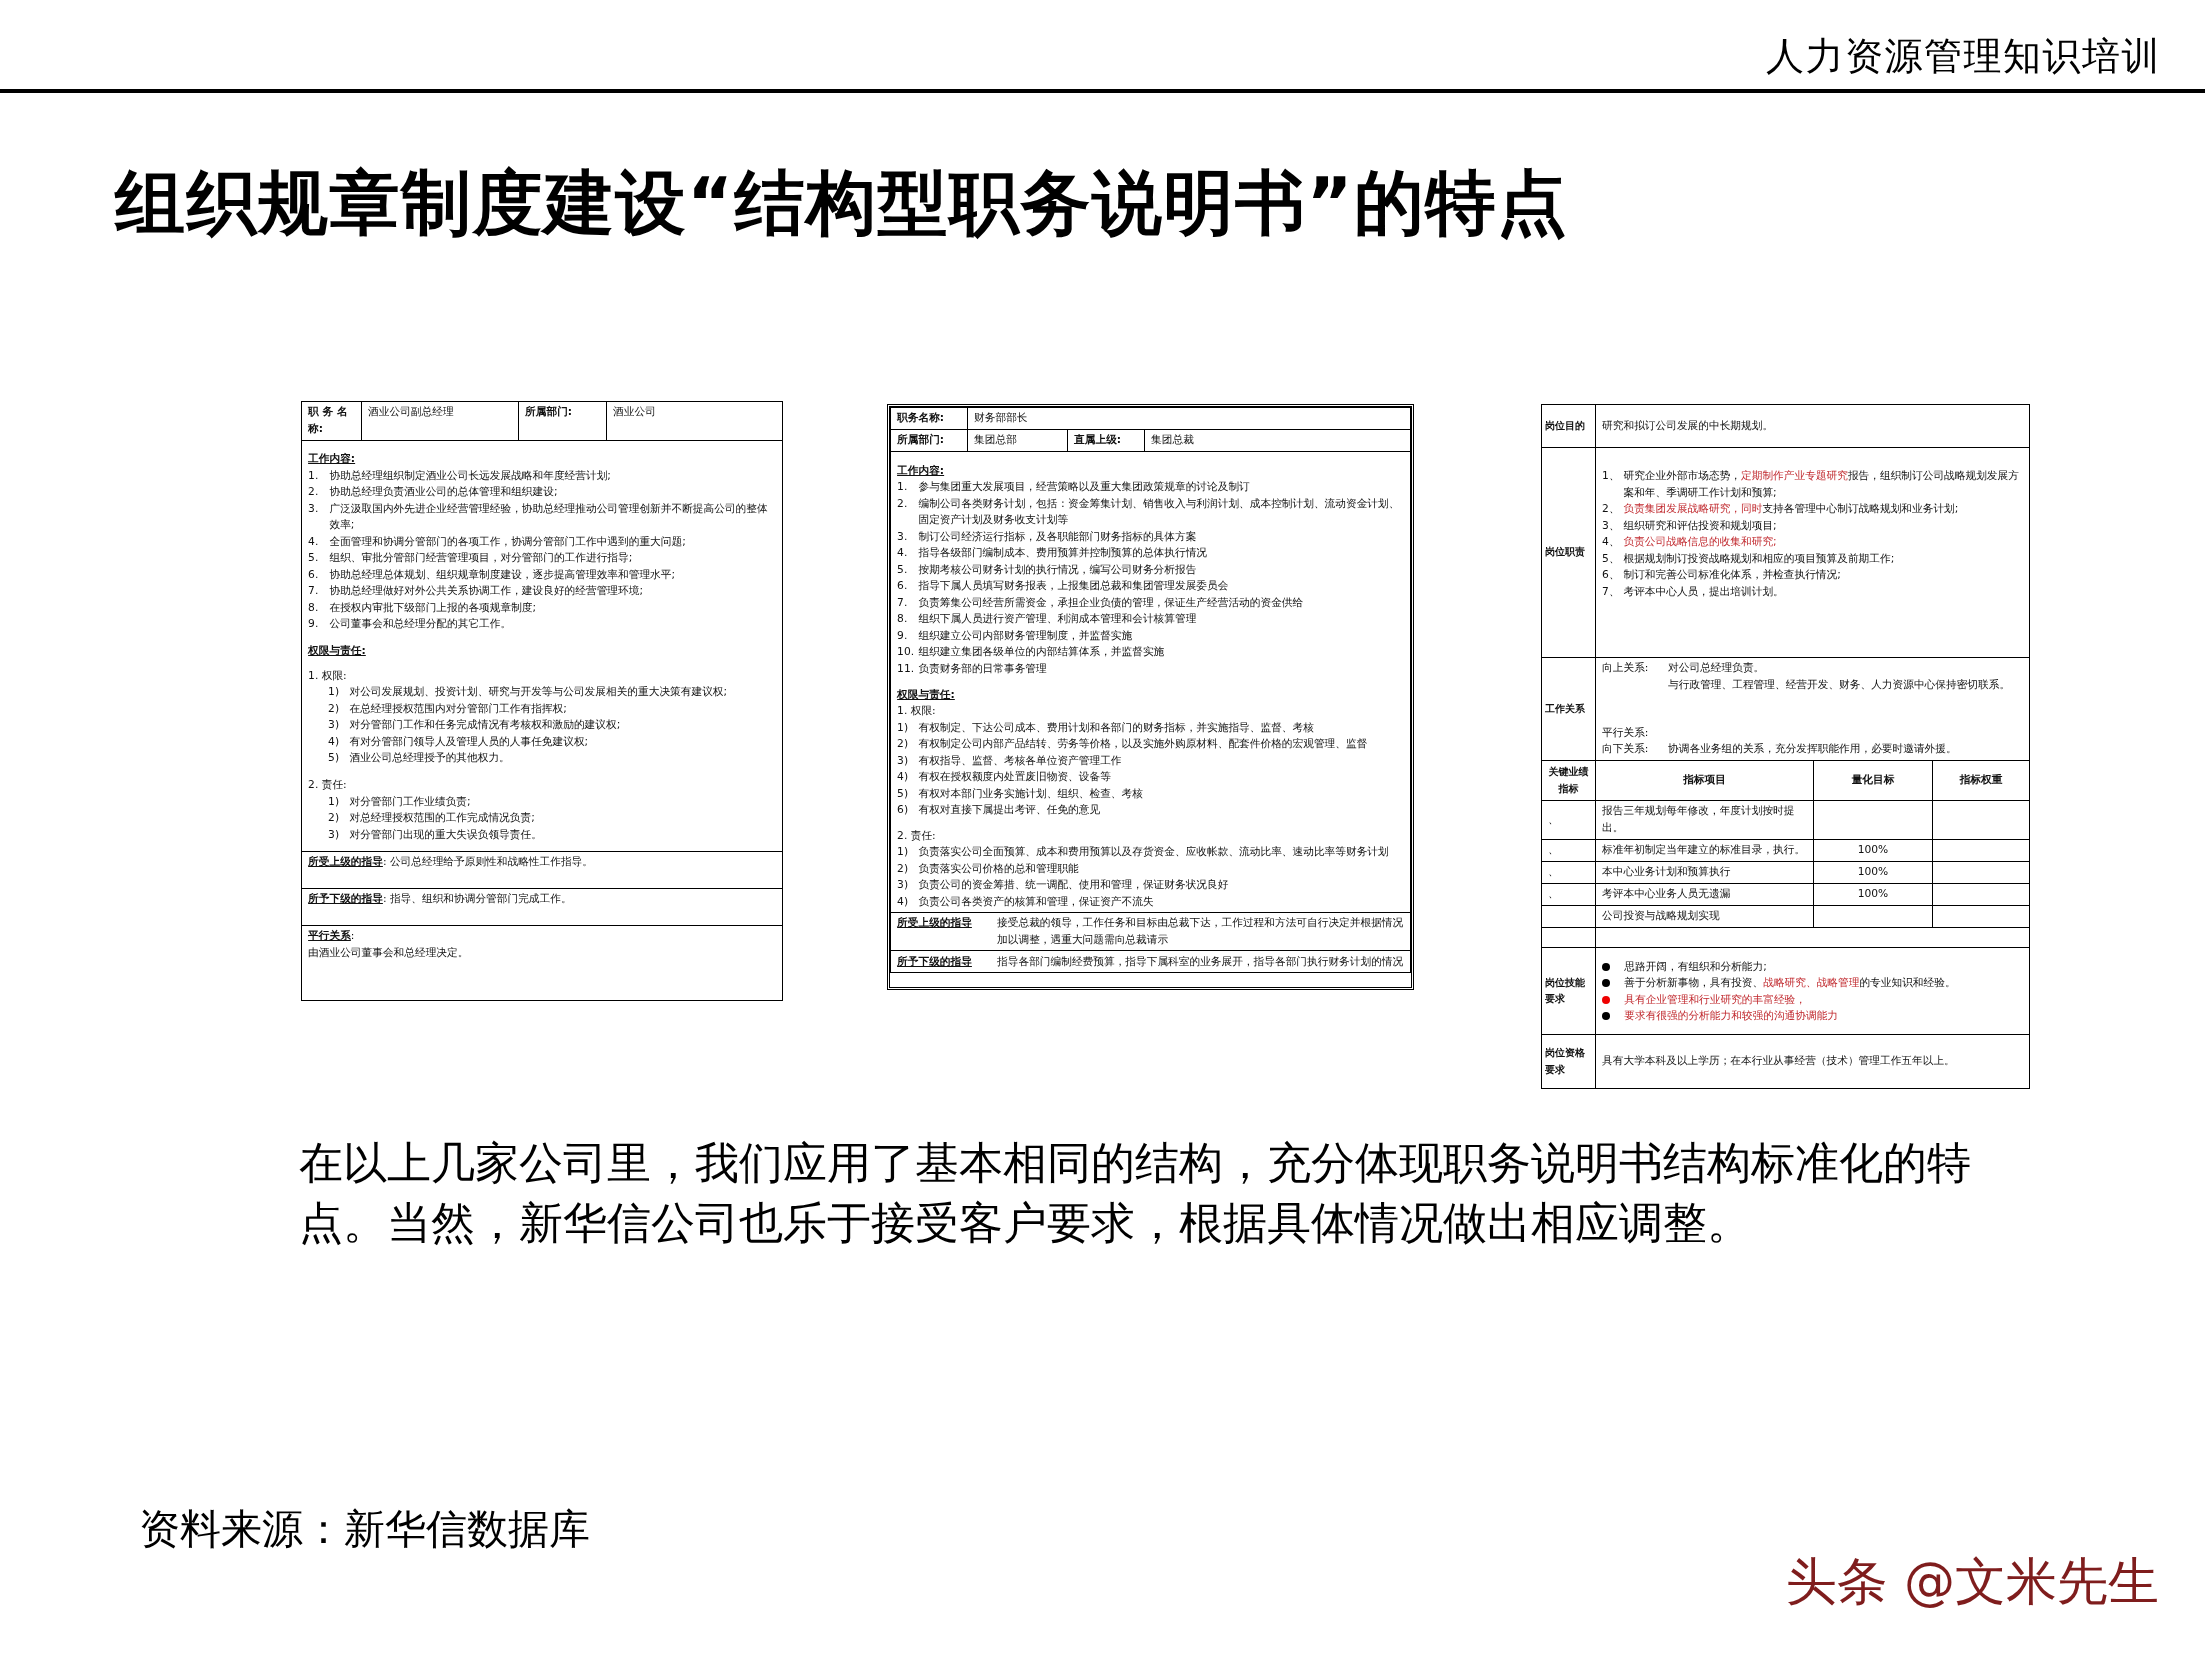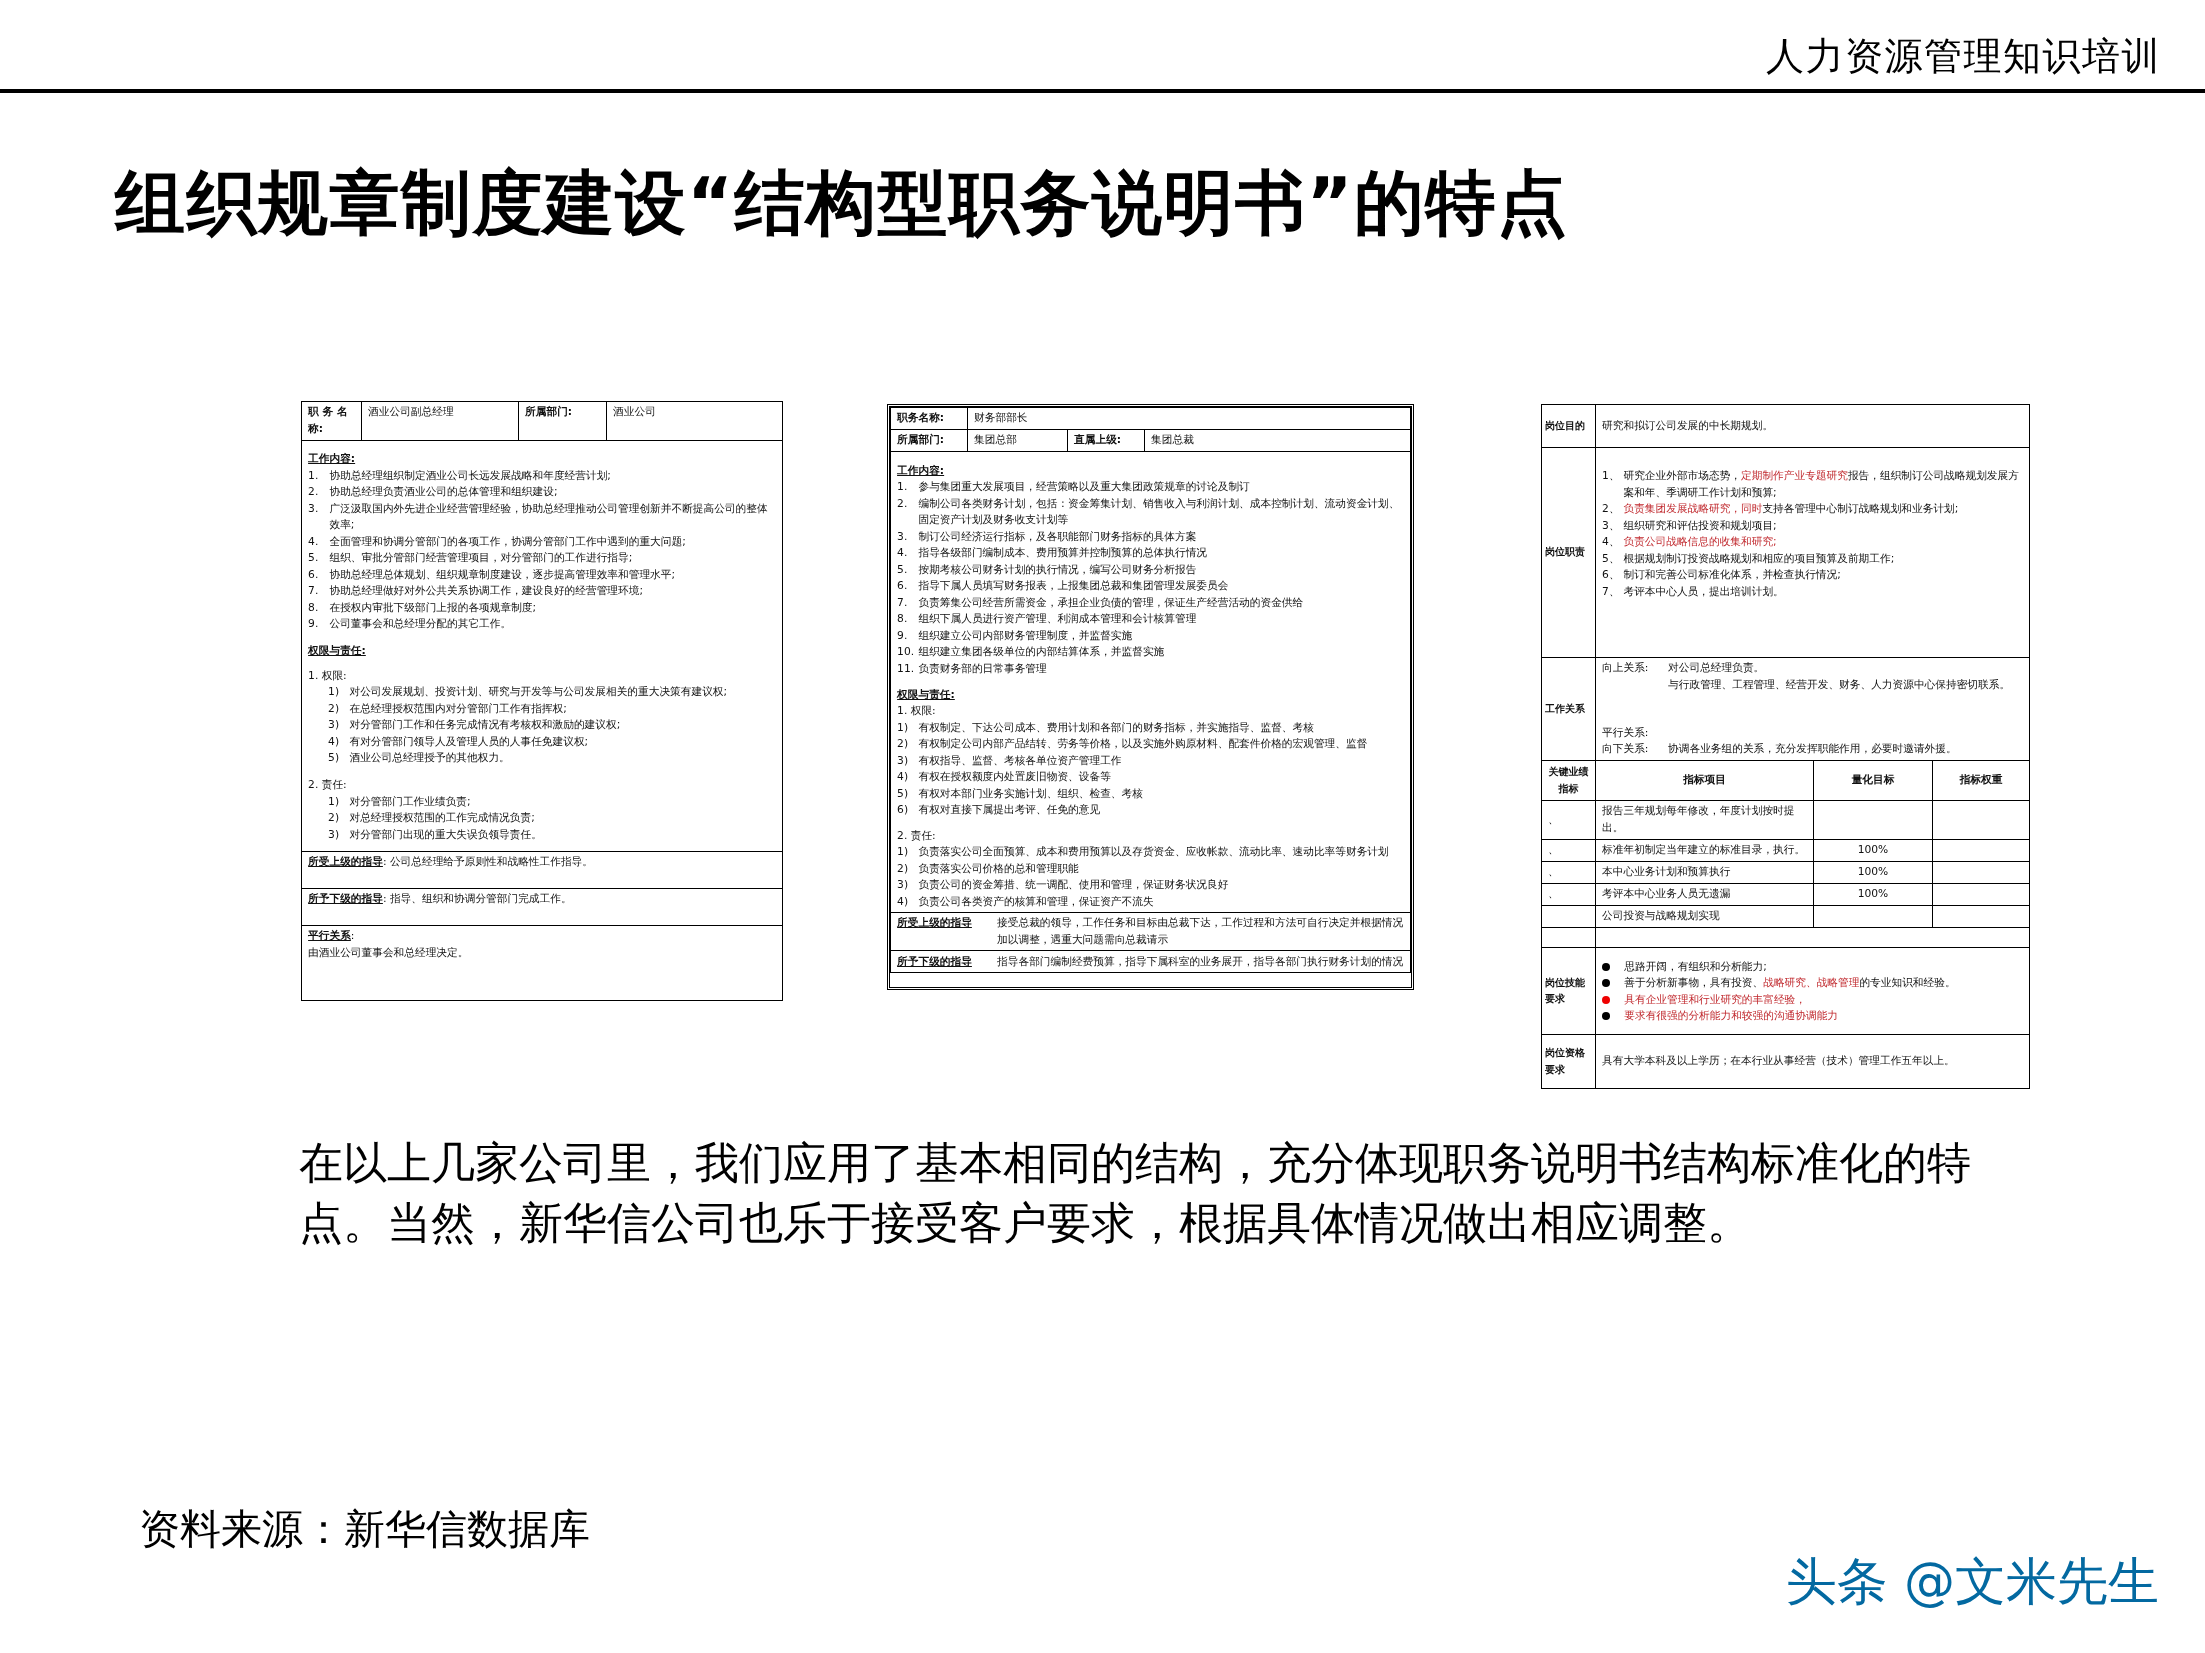--- a/index.html
+++ b/index.html
@@ -32,21 +32,21 @@
   #doc3 { left: 1541px; top: 404px; width: 489px; }
   #doc3 td.side { width: 54px; font-weight: bold; font-size: 10px; vertical-align: middle; padding: 1.5px 3.1px; }
   #doc3 .kpi-h td { text-align: center; font-weight: bold; vertical-align: middle; }
   #doc3 .ctr { text-align: center; vertical-align: middle; }
   .dot { display: inline-block; width: 8.4px; height: 8.4px; border-radius: 50%; background: #000; margin-right: 13.8px; vertical-align: middle; }
   .dot.red-dot { background: #e00; }
 
   .body-para { position: absolute; left: 299px; top: 1133px; width: 1692px; font-size: 44px; line-height: 60px; }
 
   .source { position: absolute; left: 139px; top: 1502px; font-size: 41px; line-height: 54px; }
-  .watermark { position: absolute; right: 46px; top: 1547px; font-size: 51px; line-height: 69px; color: #0369a1; }
+  .watermark { position: absolute; right: 46px; top: 1547px; font-size: 51px; line-height: 69px; color: #7f1d1d; }
 </style>
 </head>
 <body>
 
 <div class="header-title">人力资源管理知识培训</div>
 <div class="header-rule"></div>
 
 <h1 class="page-title">组织规章制度建设“结构型职务说明书”的特点</h1>
 
 <div class="doc" id="doc1">

